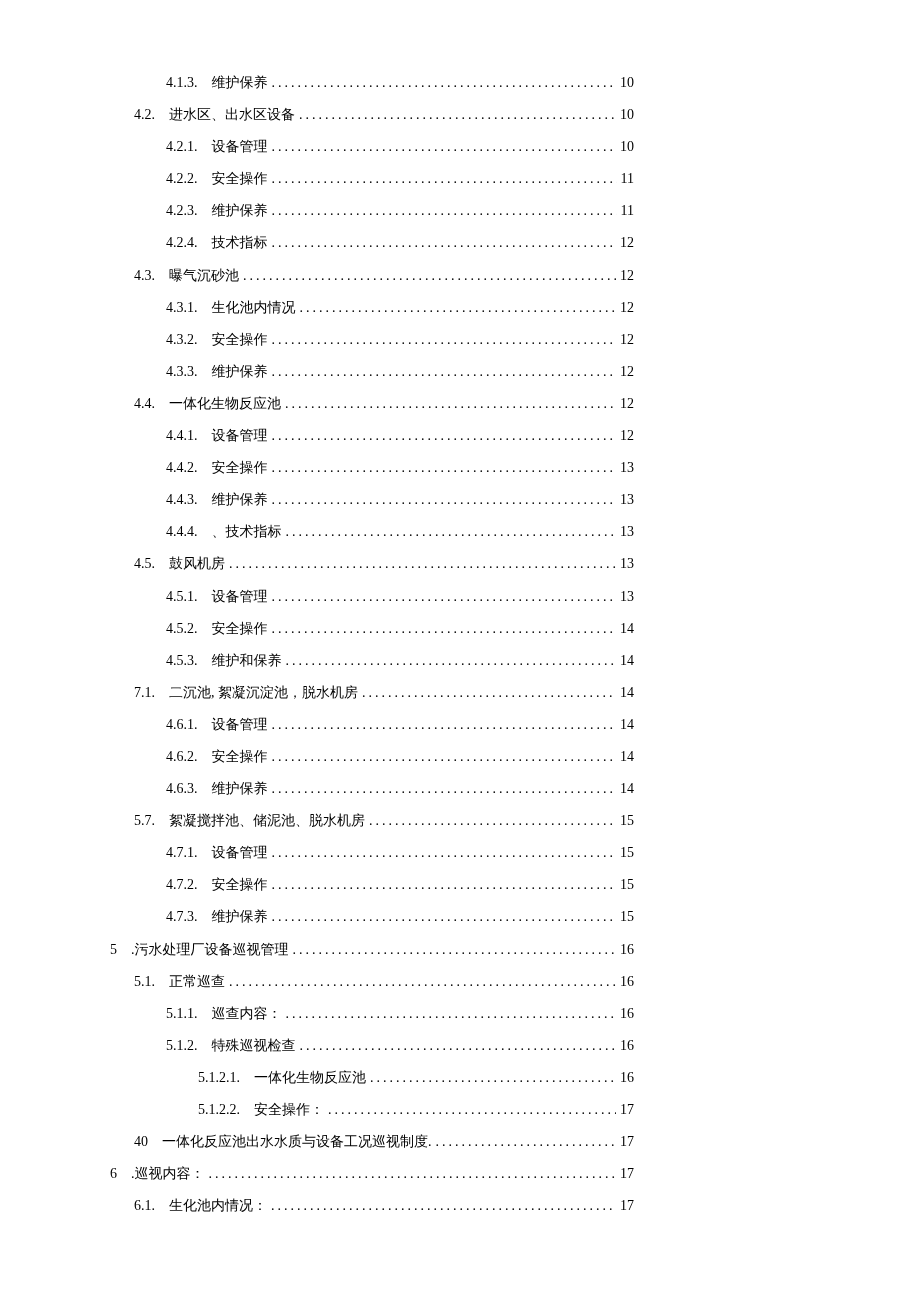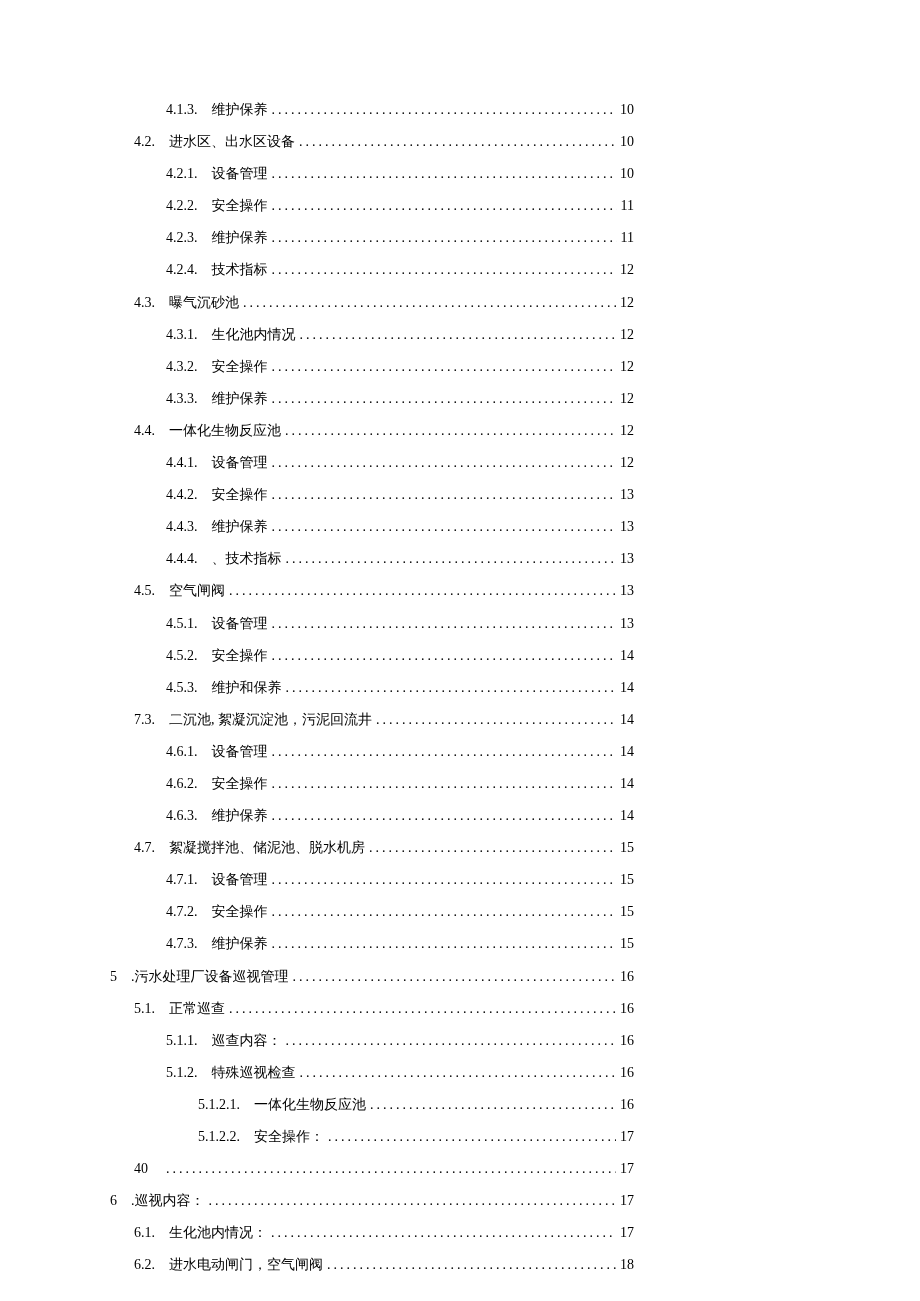--- a/index.html
+++ b/index.html
@@ -7,21 +7,21 @@
     padding: 0;
     background: #fff;
     font-family: "SimSun", "宋体", serif;
     font-size: 14px;
     color: #000;
   }
   .page {
     width: 744px;
     height: 1301px;
     box-sizing: border-box;
-    padding: 100px 110px 90px 110px;
+    padding: 73px 110px 90px 110px;
     position: relative;
   }
   .toc-line {
     display: flex;
     align-items: baseline;
     white-space: nowrap;
     margin: 0 0 12.5px 0;
     line-height: 1.4;
   }
   .indent-1 { padding-left: 0px; }
@@ -140,21 +140,21 @@
         <span class="pg">13</span>
       </div>
       <div class="toc-line indent-3">
         <span class="num">4.4.4.</span>
         <span class="title">、技术指标</span>
         <span class="dots"></span>
         <span class="pg">13</span>
       </div>
       <div class="toc-line indent-2">
         <span class="num">4.5.</span>
-        <span class="title">空气闸阀</span>
+        <span class="title">鼓风机房</span>
         <span class="dots"></span>
         <span class="pg">13</span>
       </div>
       <div class="toc-line indent-3">
         <span class="num">4.5.1.</span>
         <span class="title">设备管理</span>
         <span class="dots"></span>
         <span class="pg">13</span>
       </div>
       <div class="toc-line indent-3">
@@ -163,22 +163,22 @@
         <span class="dots"></span>
         <span class="pg">14</span>
       </div>
       <div class="toc-line indent-3">
         <span class="num">4.5.3.</span>
         <span class="title">维护和保养</span>
         <span class="dots"></span>
         <span class="pg">14</span>
       </div>
       <div class="toc-line indent-2">
-        <span class="num">7.3.</span>
-        <span class="title">二沉池, 絮凝沉淀池，污泥回流井</span>
+        <span class="num">7.1.</span>
+        <span class="title">二沉池, 絮凝沉淀池，脱水机房</span>
         <span class="dots"></span>
         <span class="pg">14</span>
       </div>
       <div class="toc-line indent-3">
         <span class="num">4.6.1.</span>
         <span class="title">设备管理</span>
         <span class="dots"></span>
         <span class="pg">14</span>
       </div>
       <div class="toc-line indent-3">
@@ -187,21 +187,21 @@
         <span class="dots"></span>
         <span class="pg">14</span>
       </div>
       <div class="toc-line indent-3">
         <span class="num">4.6.3.</span>
         <span class="title">维护保养</span>
         <span class="dots"></span>
         <span class="pg">14</span>
       </div>
       <div class="toc-line indent-2">
-        <span class="num">4.7.</span>
+        <span class="num">5.7.</span>
         <span class="title">絮凝搅拌池、储泥池、脱水机房</span>
         <span class="dots"></span>
         <span class="pg">15</span>
       </div>
       <div class="toc-line indent-3">
         <span class="num">4.7.1.</span>
         <span class="title">设备管理</span>
         <span class="dots"></span>
         <span class="pg">15</span>
       </div>
@@ -248,35 +248,30 @@
         <span class="pg">16</span>
       </div>
       <div class="toc-line indent-4">
         <span class="num">5.1.2.2.</span>
         <span class="title">安全操作：</span>
         <span class="dots"></span>
         <span class="pg">17</span>
       </div>
       <div class="toc-line indent-2">
         <span class="num">40</span>
+        <span class="title">一体化反应池出水水质与设备工况巡视制度.</span>
         <span class="dots"></span>
         <span class="pg">17</span>
       </div>
       <div class="toc-line indent-1">
         <span class="num">6</span>
         <span class="title">.巡视内容：</span>
         <span class="dots"></span>
         <span class="pg">17</span>
       </div>
       <div class="toc-line indent-2">
         <span class="num">6.1.</span>
         <span class="title">生化池内情况：</span>
         <span class="dots"></span>
         <span class="pg">17</span>
-      </div>
-      <div class="toc-line indent-2">
-        <span class="num">6.2.</span>
-        <span class="title">进水电动闸门，空气闸阀</span>
-        <span class="dots"></span>
-        <span class="pg">18</span>
       </div>
     </div>
 </div>
 
 </body></html>

